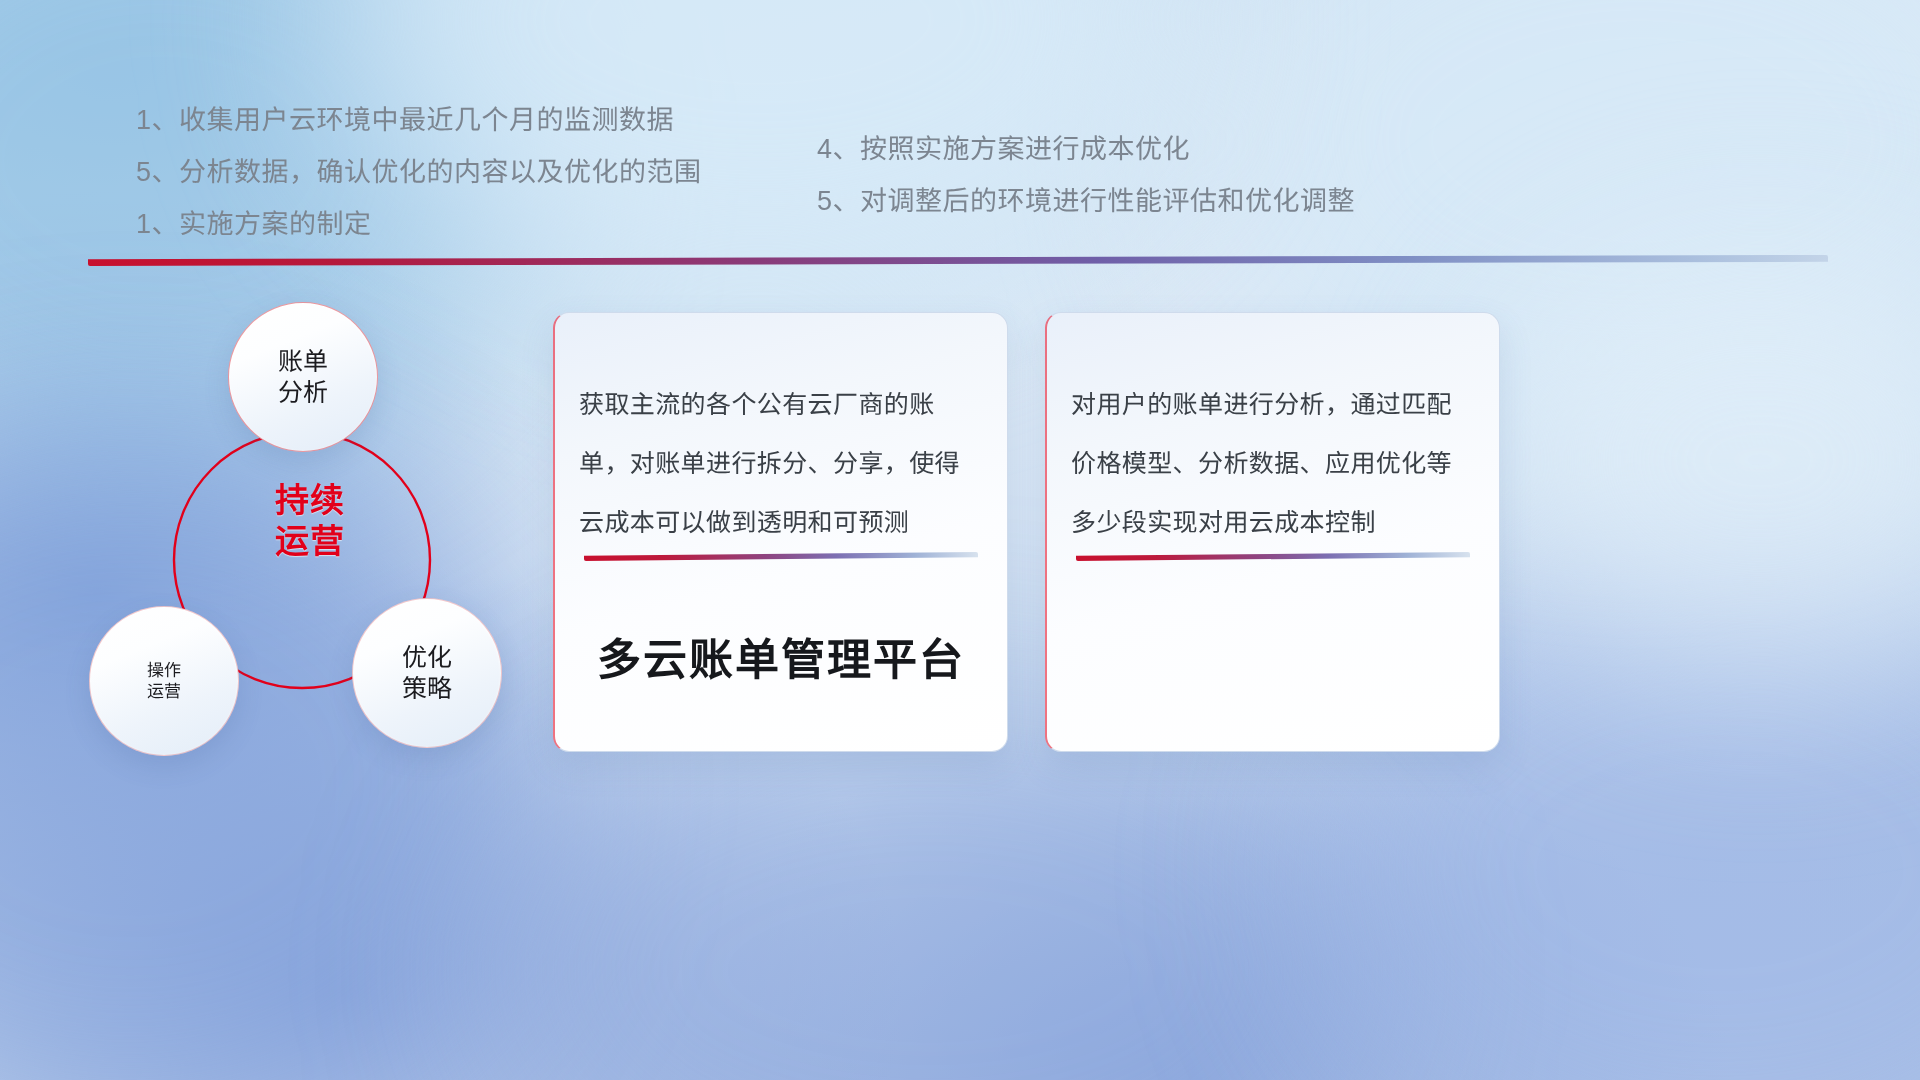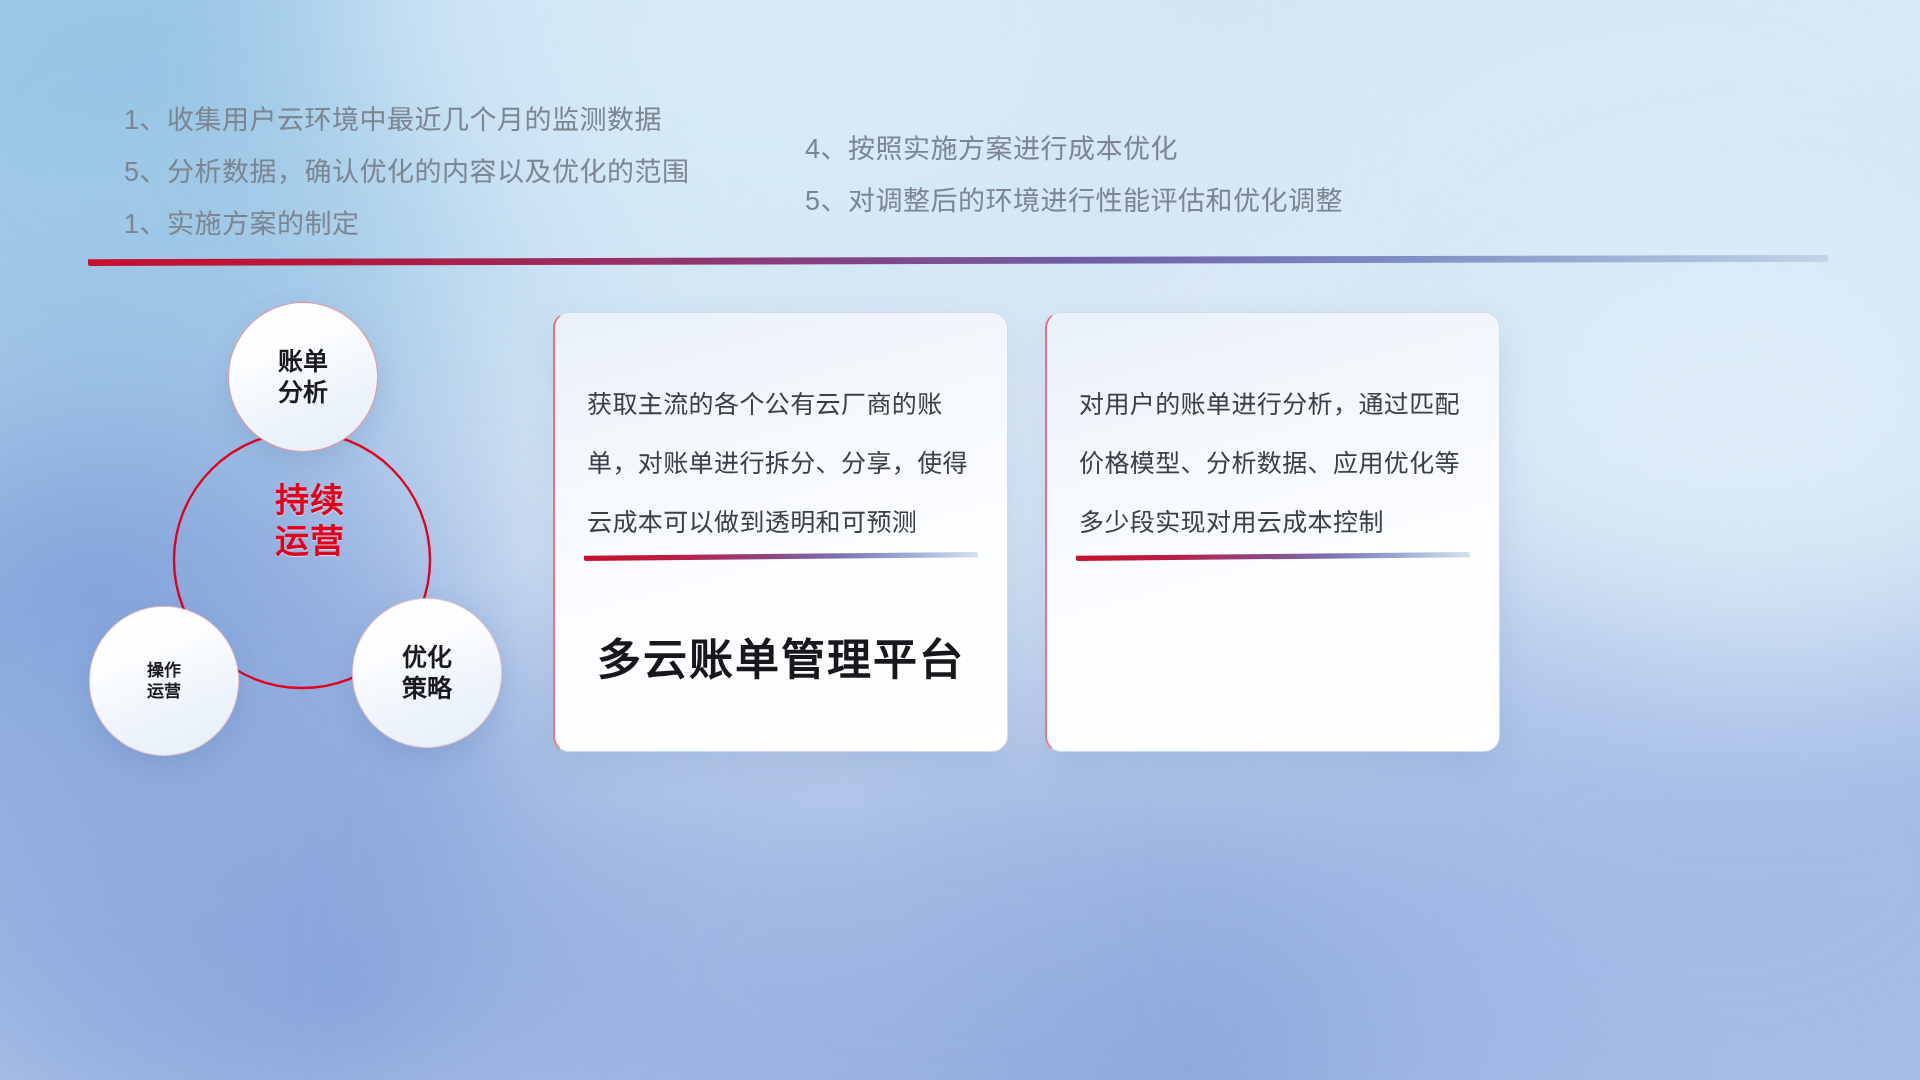--- a/index.html
+++ b/index.html
@@ -26,40 +26,40 @@
   .blob{position:absolute;border-radius:50%;filter:blur(90px);pointer-events:none;}
   .b1{left:-220px;top:-160px;width:760px;height:640px;background:rgba(138,190,226,.55);}
   .b2{left:-280px;top:430px;width:820px;height:700px;background:rgba(116,150,214,.50);}
   .b3{left:480px;top:690px;width:900px;height:560px;background:rgba(128,158,218,.42);}
   .b4{left:1310px;top:560px;width:820px;height:620px;background:rgba(150,178,228,.45);}
   .b5{left:1190px;top:-180px;width:900px;height:640px;background:rgba(214,233,247,.85);}
   .b6{left:330px;top:-260px;width:860px;height:560px;background:rgba(216,235,248,.75);}
   .b7{left:1480px;top:240px;width:560px;height:440px;background:rgba(226,240,250,.70);}
 
   
-  .list{position:absolute;color:#7c8590;white-space:nowrap;}
+  .list{position:absolute;color:#7c8590;white-space:nowrap;margin-left:12px;}
   .list .row{font-size:27px;line-height:52px;letter-spacing:.5px;}
   #list-left{left:124px;top:94px;}
   #list-right{left:805px;top:123px;}
 
   
   #header-rule{
     position:absolute;left:88px;top:255px;width:1740px;height:11px;
     background:linear-gradient(90deg,#c8102e 0%,#b5183b 14%,#8a3a78 38%,#6f5fa8 58%,#7f8fc4 76%,#a9bedd 92%,#c3d4e8 100%);
     clip-path:polygon(0 38%,100% 0,100% 62%,0 100%);
     border-radius:2px;
   }
 
   
   #venn{position:absolute;left:80px;top:288px;width:460px;height:500px;}
   #venn svg{position:absolute;left:0;top:0;}
   .bubble{
     position:absolute;border-radius:50%;
     display:flex;flex-direction:column;align-items:center;justify-content:center;
-    text-align:center;color:#1b1b1f;font-weight:700;line-height:1.24;
+    text-align:center;color:#1b1b1f;font-weight:400;line-height:1.24;
     background:linear-gradient(158deg,#ffffff 0%,#fdfeff 30%,#eef4fb 66%,#e3edf8 100%);
     box-shadow:0 10px 26px rgba(60,95,150,.16), inset 0 1px 3px rgba(255,255,255,.95);
   }
   #bub-bill{
     left:148px;top:14px;width:148px;height:148px;font-size:25px;
     border:1.6px solid rgba(226,90,100,.62);
   }
   #bub-ops{
     left:9px;top:318px;width:148px;height:148px;font-size:17px;
     border:1.6px solid rgba(226,120,128,.40);
@@ -81,21 +81,21 @@
     border:1.5px solid rgba(205,218,235,.95);
     border-left:2px solid rgba(226,0,26,.55);
     background:linear-gradient(165deg,#e9f0fa 0%,#f3f7fc 26%,#fcfdff 58%,#ffffff 100%);
     box-shadow:0 14px 34px rgba(70,105,160,.14);
     box-sizing:border-box;
     display:flex;flex-direction:column;
   }
   #card-1{left:553px;top:312px;}
   #card-2{left:1045px;top:312px;}
   .card .body{
-    padding:62px 32px 0 32px;color:#3a4047;font-size:25px;line-height:59px;
+    padding:62px 32px 0 24px;color:#3a4047;font-size:25px;line-height:59px;
     letter-spacing:.4px;flex:0 0 auto;
   }
   .card .divider{
     margin:0 auto;width:calc(100% - 58px);height:9px;
     background:linear-gradient(90deg,#c8102e 0%,#bd1a3c 20%,#8f4480 46%,#7c6fb2 64%,#9fb2d6 84%,#d7e2ee 100%);
     clip-path:polygon(0 42%,100% 0,100% 58%,0 100%);
     border-radius:2px;
   }
   .card .title{
     flex:1;display:flex;align-items:center;justify-content:center;

